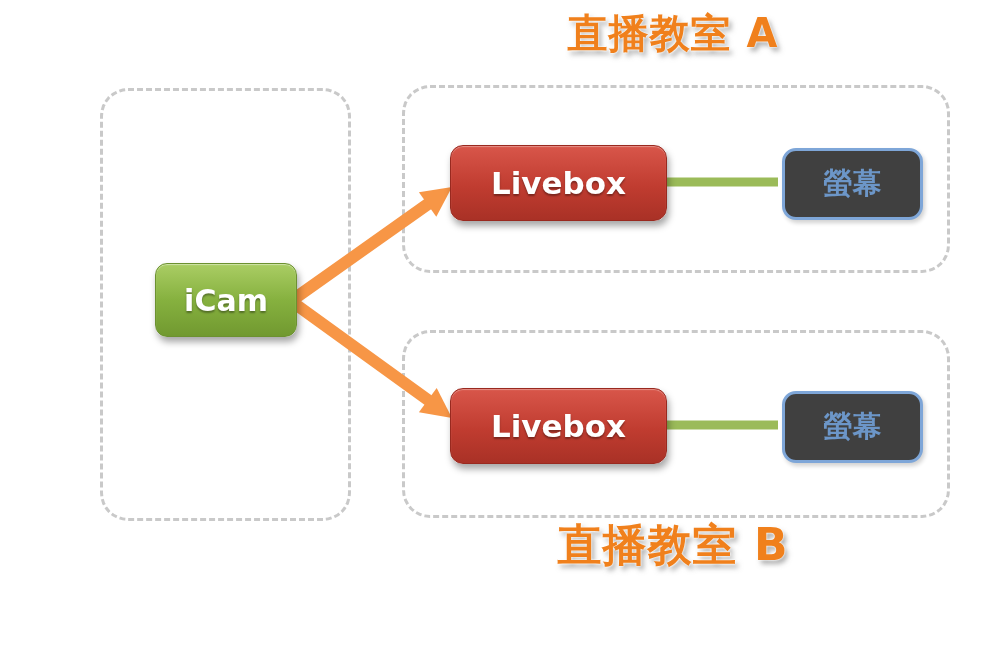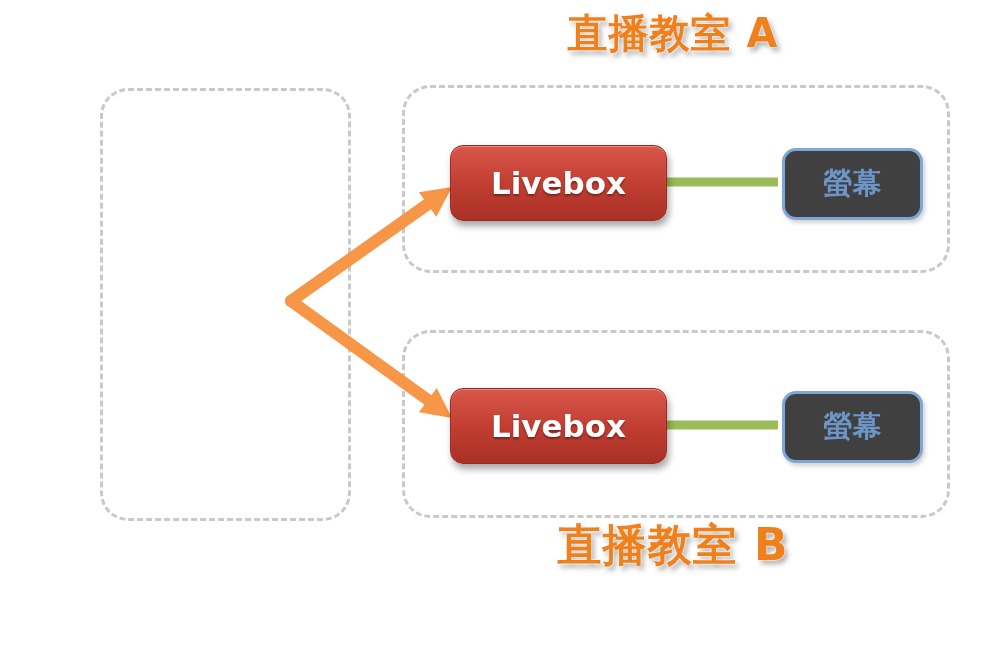--- a/index.html
+++ b/index.html
@@ -105,20 +105,23 @@
       <line x1="291" y1="301" x2="428" y2="204" stroke="#F79646" stroke-width="12" stroke-linecap="round"></line>
       <polygon points="452,187 436.3,216.7 418.9,192.3" fill="#F79646"></polygon>
     </g>
 
     <g>
       <line x1="291" y1="301" x2="428" y2="400" stroke="#F79646" stroke-width="12" stroke-linecap="round"></line>
       <polygon points="452,418 418.9,412.3 436.7,388.1" fill="#F79646"></polygon>
     </g>
   </svg>
 
+  <div class="node node-icam">
+    <span>iCam</span>
+  </div>
 
   <div class="node node-livebox node-livebox-a">
     <span>Livebox</span>
   </div>
 
   <div class="node node-livebox node-livebox-b">
     <span>Livebox</span>
   </div>
 
   <div class="node node-screen node-screen-a">

